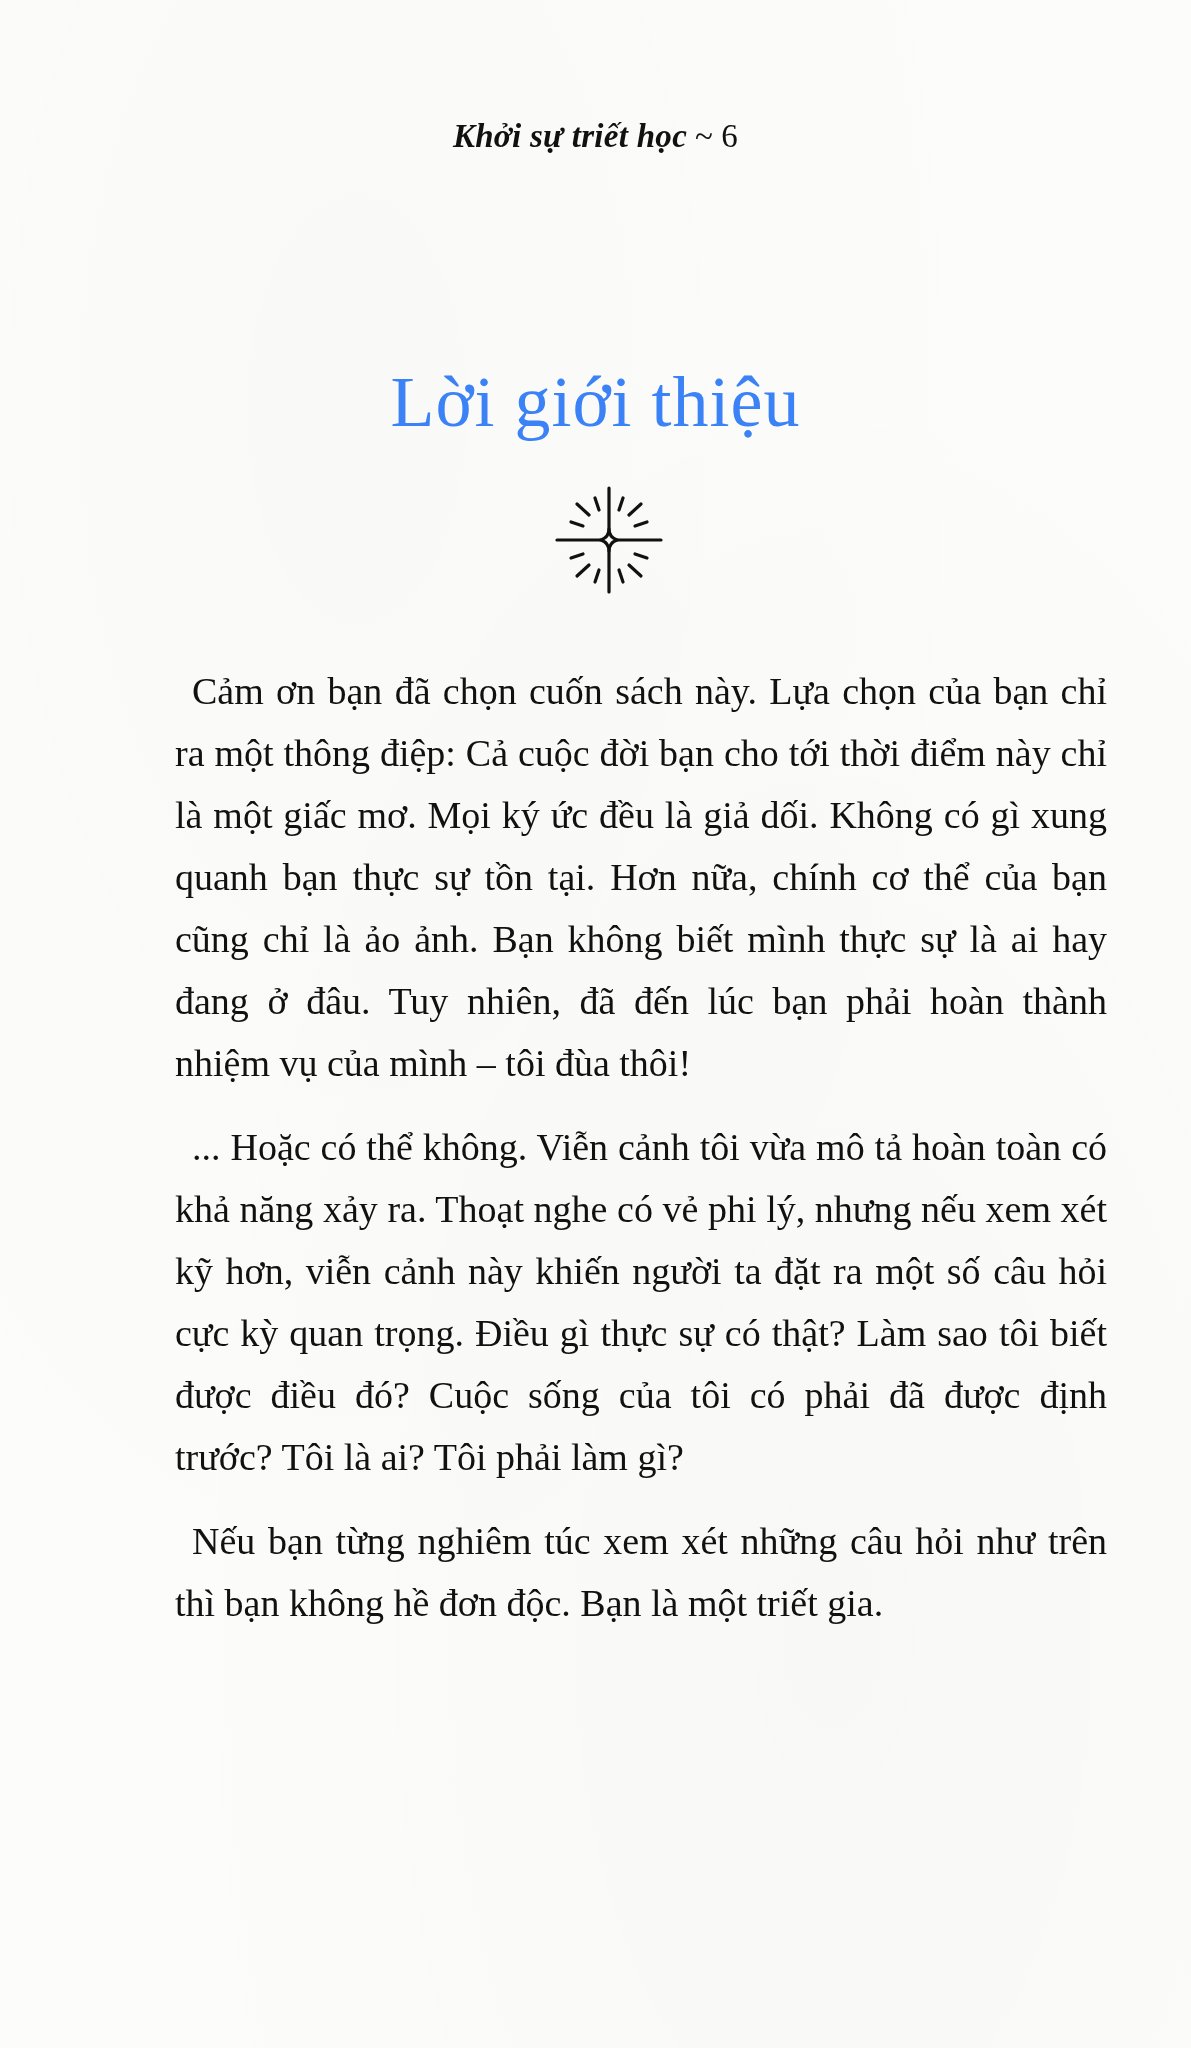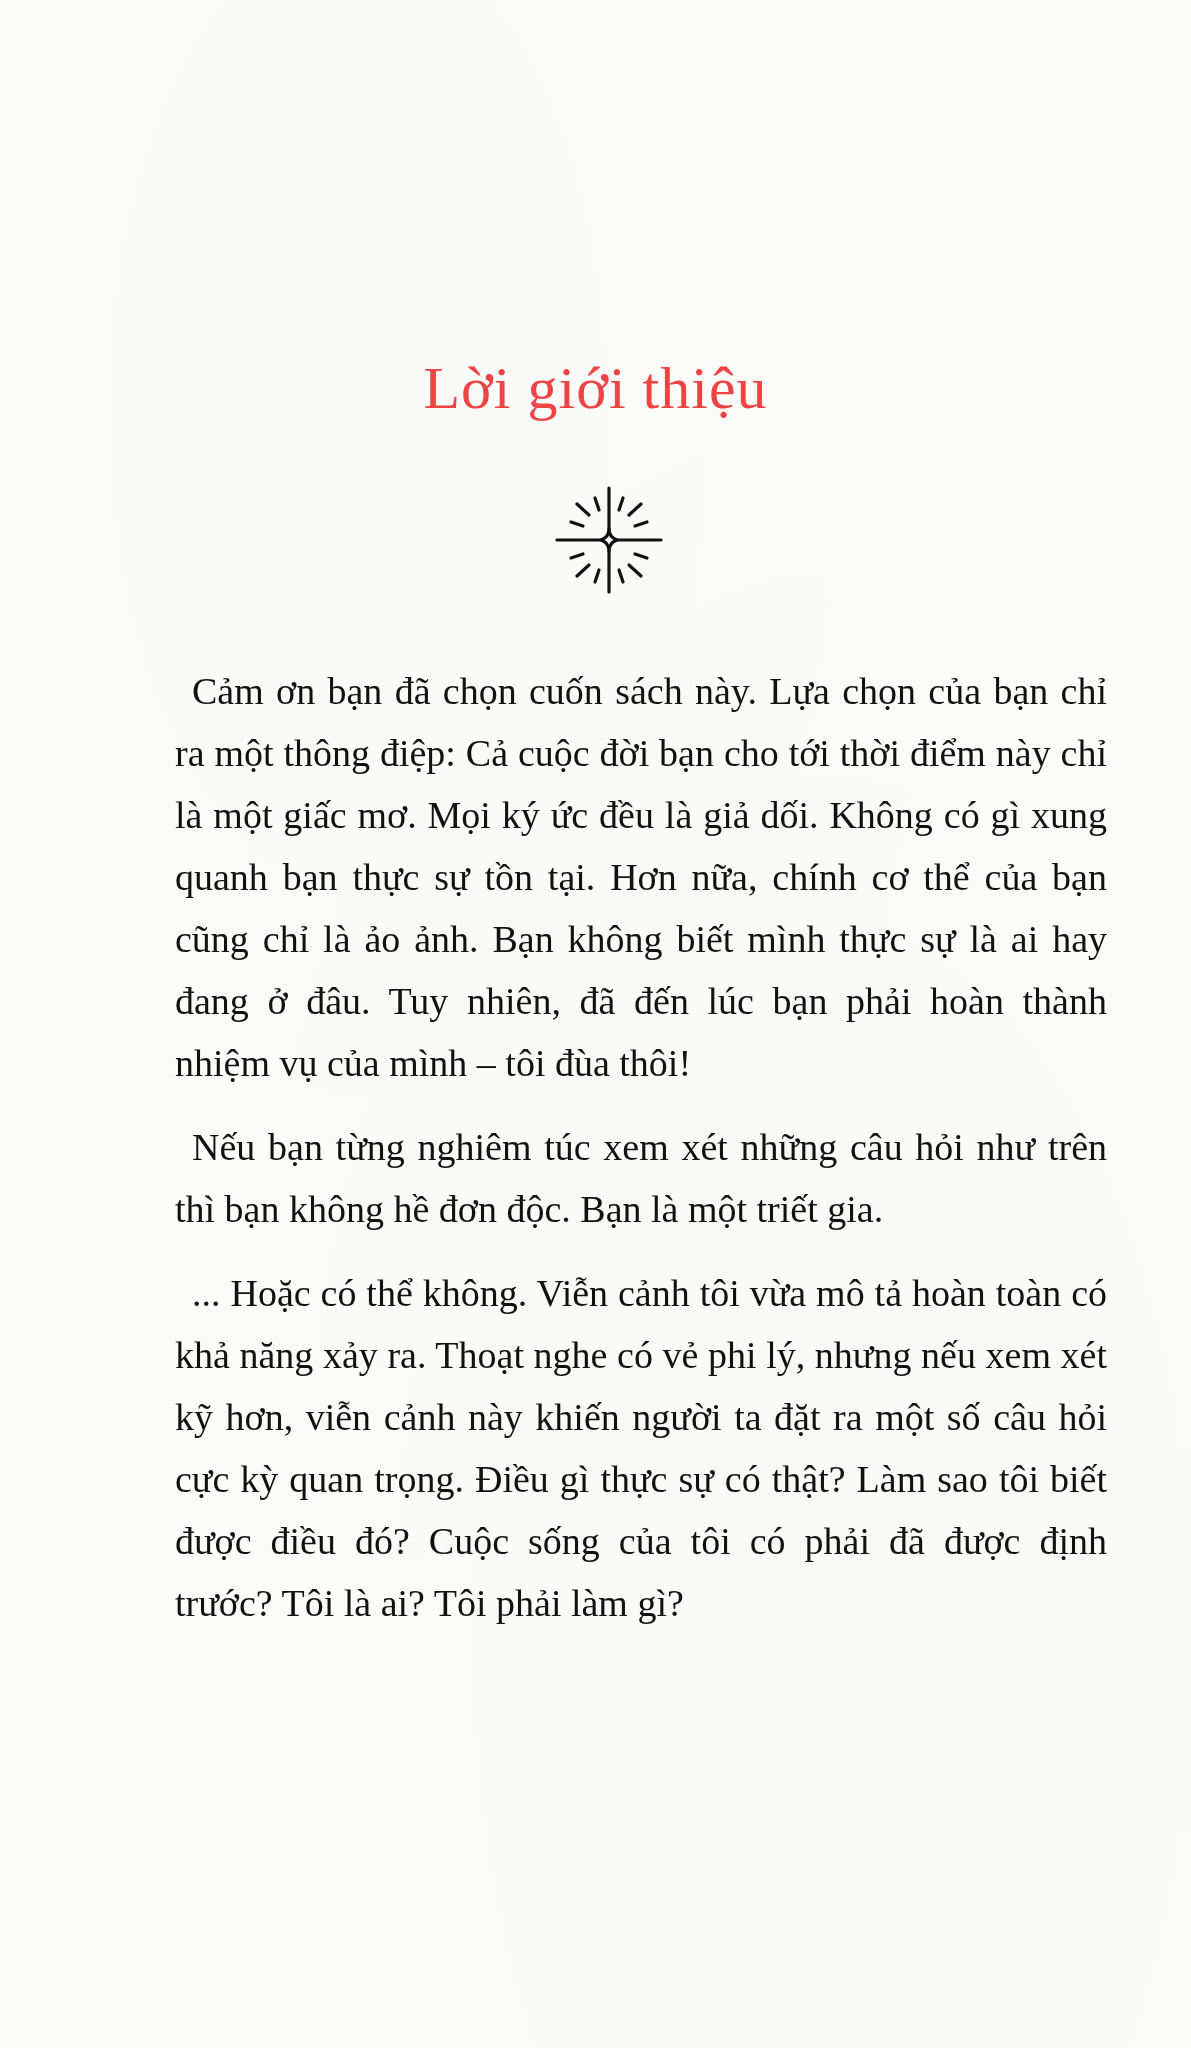--- a/index.html
+++ b/index.html
@@ -46,24 +46,24 @@
     .running-header .num {
       font-weight: normal;
     }
     .chapter-title {
       position: absolute;
       top: 318px;
       left: 0;
       width: 1191px;
       text-align: center;
       font-family: "Liberation Serif", "DejaVu Serif", serif;
-      font-size: 60px;
+      font-size: 72px;
       line-height: 1;
       font-weight: normal;
-      color: #ef4444;
+      color: #3b82f6;
       letter-spacing: 1px;
     }
     .ornament {
       position: absolute;
       top: 484px;
       left: 553px;
       width: 112px;
       height: 112px;
     }
     .body-text {
@@ -86,20 +86,23 @@
     }
     .body-text p.gap {
       margin-top: 22px;
     }
   </style>
 </head>
 <body>
 
 <div class="page">
 
+  <div class="running-header">
+    <span class="title">Khởi sự triết học</span><span class="sep">~</span><span class="num">6</span>
+  </div>
 
   <h1 class="chapter-title">Lời giới thiệu</h1>
 
   <div class="ornament">
     <svg width="112" height="112" viewBox="0 0 112 112" xmlns="http://www.w3.org/2000/svg">
       <g stroke="#111" stroke-width="3.2" stroke-linecap="round" fill="none">
 
         <path d="M56 4 L56 45 Q56 53 48 56 Q56 59 56 67 L56 108"></path>
         <path d="M56 45 Q56 53 64 56 Q56 59 56 67"></path>
         <path d="M4 56 L48 56"></path>
@@ -119,17 +122,17 @@
 
         <line x1="88" y1="92" x2="76" y2="81"></line>
         <line x1="70" y1="98" x2="66" y2="86"></line>
         <line x1="94" y1="74" x2="82" y2="70"></line>
       </g>
     </svg>
   </div>
 
   <div class="body-text">
     <p>Cảm ơn bạn đã chọn cuốn sách này. Lựa chọn của bạn chỉ ra một thông điệp: Cả cuộc đời bạn cho tới thời điểm này chỉ là một giấc mơ. Mọi ký ức đều là giả dối. Không có gì xung quanh bạn thực sự tồn tại. Hơn nữa, chính cơ thể của bạn cũng chỉ là ảo ảnh. Bạn không biết mình thực sự là ai hay đang ở đâu. Tuy nhiên, đã đến lúc bạn phải hoàn thành nhiệm vụ của mình – tôi đùa thôi!</p>
+    <p class="gap">... Hoặc có thể không. Viễn cảnh tôi vừa mô tả hoàn toàn có khả năng xảy ra. Thoạt nghe có vẻ phi lý, nhưng nếu xem xét kỹ hơn, viễn cảnh này khiến người ta đặt ra một số câu hỏi cực kỳ quan trọng. Điều gì thực sự có thật? Làm sao tôi biết được điều đó? Cuộc sống của tôi có phải đã được định trước? Tôi là ai? Tôi phải làm gì?</p>
     <p class="gap">Nếu bạn từng nghiêm túc xem xét những câu hỏi như trên thì bạn không hề đơn độc. Bạn là một triết gia.</p>
-    <p class="gap">... Hoặc có thể không. Viễn cảnh tôi vừa mô tả hoàn toàn có khả năng xảy ra. Thoạt nghe có vẻ phi lý, nhưng nếu xem xét kỹ hơn, viễn cảnh này khiến người ta đặt ra một số câu hỏi cực kỳ quan trọng. Điều gì thực sự có thật? Làm sao tôi biết được điều đó? Cuộc sống của tôi có phải đã được định trước? Tôi là ai? Tôi phải làm gì?</p>
   </div>
 
 </div>
 
 </body></html>

